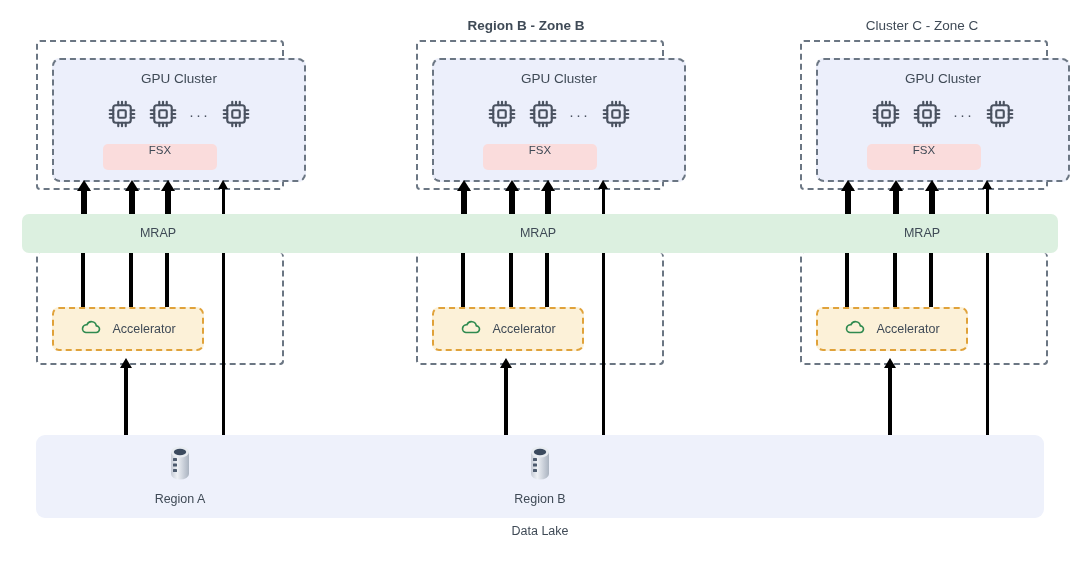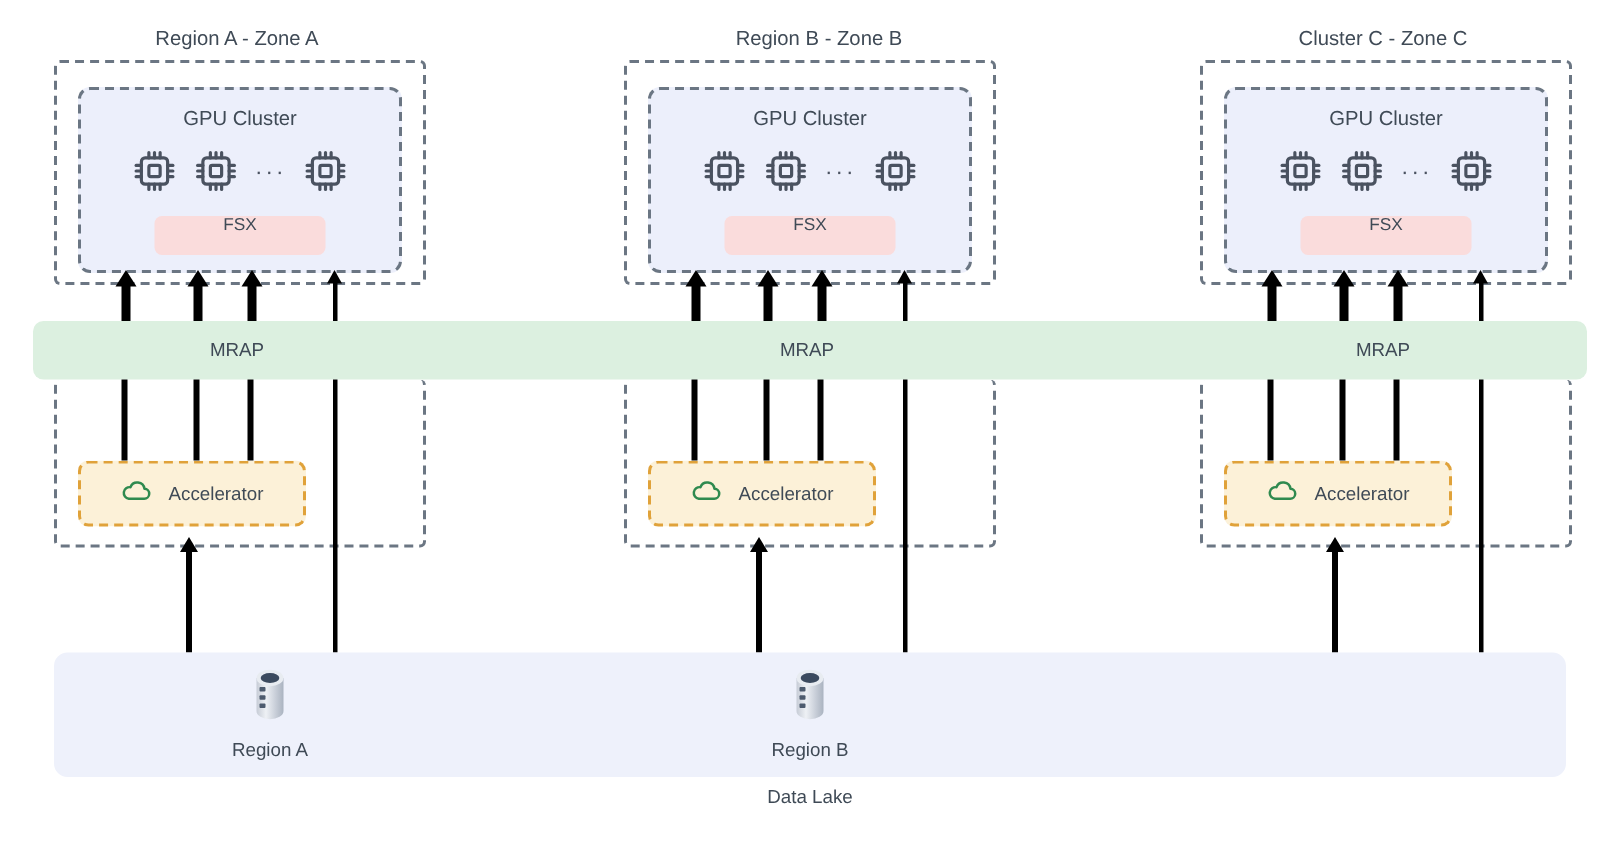--- a/index.html
+++ b/index.html
@@ -33,20 +33,21 @@
     border-radius: 4px;
     background: transparent;
   }
 
   
   .gpu-box {
     position: absolute;
     border: 2px dashed #6b7683;
     border-radius: 8px;
     background: #eceffb;
+    padding-left: 38px;
   }
   .gpu-title {
     position: absolute;
     left: 0; right: 0;
     top: 11px;
     text-align: center;
     font-size: 13.5px;
     color: #3f4a56;
   }
   .chip-row {
@@ -139,21 +140,20 @@
   
   .conn { position: absolute; }
 </style>
 </head>
 <body>
 
 <div id="stage">
 
   <div class="mrap-band" style="left:22px; top:214px; width:1036px; height:39px;"></div>
 
-  <div class="region-title" style="left:36px; top:18px; width:244px;">Region A - Zone A</div>
   <div class="region-box" style="left:36px; top:40px; width:244px; height:146px;"></div>
   <div class="region-box" style="left:36px; top:253px; width:244px; height:110px; border-top:none;"></div>
 
   <div class="gpu-box" style="left:52px; top:58px; width:212px; height:120px;">
     <div class="gpu-title">GPU Cluster</div>
     <div class="chip-row">
       <span>
         <svg width="30" height="30" viewBox="0 0 24 24" fill="none" stroke="#4a5260" stroke-width="1.7" stroke-linecap="round">
           <rect x="5" y="5" width="14" height="14" rx="2"></rect>
           <rect x="9" y="9" width="6" height="6" rx="1"></rect>
@@ -238,21 +238,21 @@
   <div class="conn" style="left:218px; top:180px; width:0; height:0; border-left:5.5px solid transparent; border-right:5.5px solid transparent; border-bottom:9px solid #000;"></div>
 
   <div class="conn" style="left:81px; top:253px; width:4px; height:54px; background:#000;"></div>
   <div class="conn" style="left:129px; top:253px; width:4px; height:54px; background:#000;"></div>
   <div class="conn" style="left:165px; top:253px; width:4px; height:54px; background:#000;"></div>
   <div class="conn" style="left:222px; top:253px; width:3px; height:182px; background:#000;"></div>
 
   <div class="conn" style="left:124px; top:365px; width:4px; height:70px; background:#000;"></div>
   <div class="conn" style="left:120px; top:358px; width:0; height:0; border-left:6px solid transparent; border-right:6px solid transparent; border-bottom:10px solid #000;"></div>
 
-  <div class="region-title" style="left:424px; top:18px; width:244px;">Region B - Zone B</div>
+  <div class="region-title" style="left:404px; top:18px; width:244px;font-weight:bold;">Region B - Zone B</div>
   <div class="region-box" style="left:416px; top:40px; width:244px; height:146px;"></div>
   <div class="region-box" style="left:416px; top:253px; width:244px; height:110px; border-top:none;"></div>
 
   <div class="gpu-box" style="left:432px; top:58px; width:212px; height:120px;">
     <div class="gpu-title">GPU Cluster</div>
     <div class="chip-row">
       <span>
         <svg width="30" height="30" viewBox="0 0 24 24" fill="none" stroke="#4a5260" stroke-width="1.7" stroke-linecap="round">
           <rect x="5" y="5" width="14" height="14" rx="2"></rect>
           <rect x="9" y="9" width="6" height="6" rx="1"></rect>

